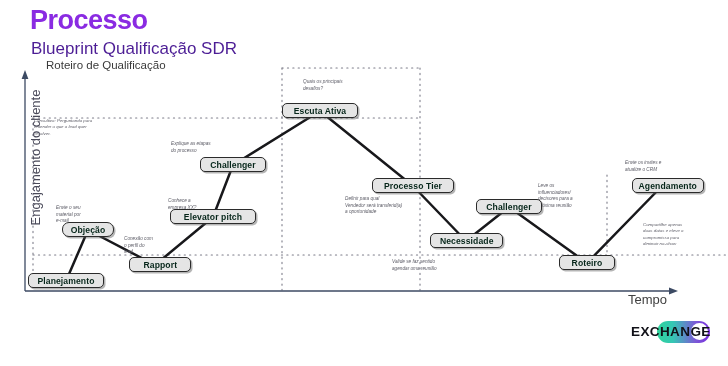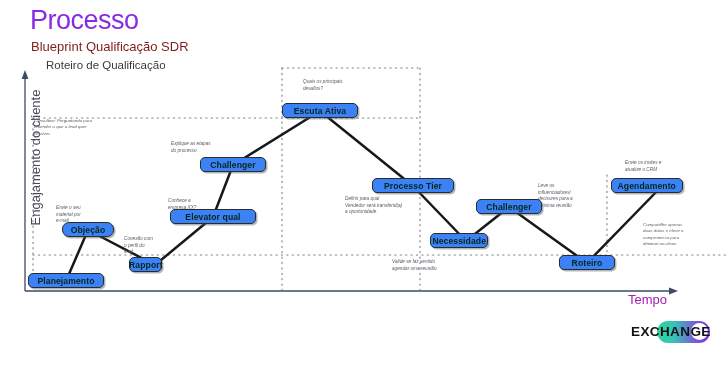--- a/index.html
+++ b/index.html
@@ -9,51 +9,51 @@
     background: #ffffff;
     font-family: "Liberation Sans", sans-serif;
     overflow: hidden;
     position: relative;
   }
   #canvas { position:absolute; inset:0; width:728px; height:366px; }
 
   
   .title-main {
     position:absolute; left:30px; top:7px;
-    font-size:27px; font-weight:normal; letter-spacing:-0.5px;
+    font-size:27px; font-weight:bold; letter-spacing:-0.5px;
     color:#8a2be2; line-height:1;
   }
   .title-sub {
     position:absolute; left:31px; top:40px;
-    font-size:13px; font-weight:normal; color:#7f1d1d; line-height:1;
+    font-size:17px; font-weight:normal; color:#4c1d95; line-height:1;
   }
   .title-sub2 {
     position:absolute; left:34px; top:60px;
     font-size:11.5px; color:#3a3a3a; line-height:1;margin-left:12px;
   }
 
   
   .axis-y-label {
     position:absolute;
     left:-60px; top:150px;
     width:190px;
     transform: rotate(-90deg);
     transform-origin: center center;
     font-size:13px; color:#4a4a5a; text-align:center;
     white-space:nowrap;
   }
   .axis-x-label {
     position:absolute; left:628px; top:292px;
-    font-size:13px; color:#a21caf;
+    font-size:13px; color:#404040;
   }
 
   
   .stage {
     position:absolute;
-    background:#3b82f6;
+    background:#e5e5e5;
     border:1.3px solid #2b2b2b;
     border-radius:5px;
     box-shadow:1.5px 1.5px 0 rgba(90,90,90,0.45);
     color:#06261a;
     font-size:8.6px;
     font-weight:bold;
     display:flex; align-items:center; justify-content:center;
     white-space:nowrap;
     letter-spacing:0.1px;
     height:15px;
@@ -124,29 +124,29 @@
 <div class="title-main">Processo</div>
 <div class="title-sub">Blueprint Qualificação SDR</div>
 <div class="title-sub2">Roteiro de Qualificação</div>
 
 <div class="axis-y-label">Engajamento do cliente</div>
 <div class="axis-x-label">Tempo</div>
 
 <div id="stages">
     <div class="stage" style="width: 76.6px; left: 27.7px; top: 273px;">Planejamento</div>
     <div class="stage" style="width: 51.35px; left: 62.325px; top: 222px; border-radius: 7px;">Objeção</div>
-    <div class="stage" style="width: 33px; left: 129.325px; top: 257px;">Rapport</div>
-    <div class="stage" style="width: 86.7px; left: 169.65px; top: 209px;">Elevator qual</div>
+    <div class="stage" style="width: 62px; left: 129.325px; top: 257px;">Rapport</div>
+    <div class="stage" style="width: 86.7px; left: 169.65px; top: 209px;">Elevator pitch</div>
     <div class="stage" style="width: 66.5px; left: 199.75px; top: 157px;">Challenger</div>
     <div class="stage" style="width: 76.6px; left: 281.7px; top: 103px;">Escuta Ativa</div>
     <div class="stage" style="width: 81.65px; left: 372.175px; top: 178px;">Processo  Tier</div>
-    <div class="stage" style="width: 58px; left: 430.225px; top: 233px;">Necessidade</div>
+    <div class="stage" style="width: 73px; left: 430.225px; top: 233px;">Necessidade</div>
     <div class="stage" style="width: 66.5px; left: 475.75px; top: 199px;">Challenger</div>
     <div class="stage" style="width: 56.4px; left: 558.8px; top: 255px;">Roteiro</div>
-    <div class="stage" style="width: 71.55px; left: 611px; top: 178px; text-align: center;">Agendamento</div>
+    <div class="stage" style="width: 71.55px; left: 632px; top: 178px; text-align: center;">Agendamento</div>
   </div>
 <div id="notes">
     <div class="note n-small" style="left: 34px; top: 118px;">Consultivo: Perguntando para
 entender o que o lead quer
 resolver.</div>
     <div class="note" style="left: 56px; top: 205px;">Envie o seu
 material por
 e-mail</div>
     <div class="note" style="left: 124px; top: 236px;">Conexão com
 o perfil do

